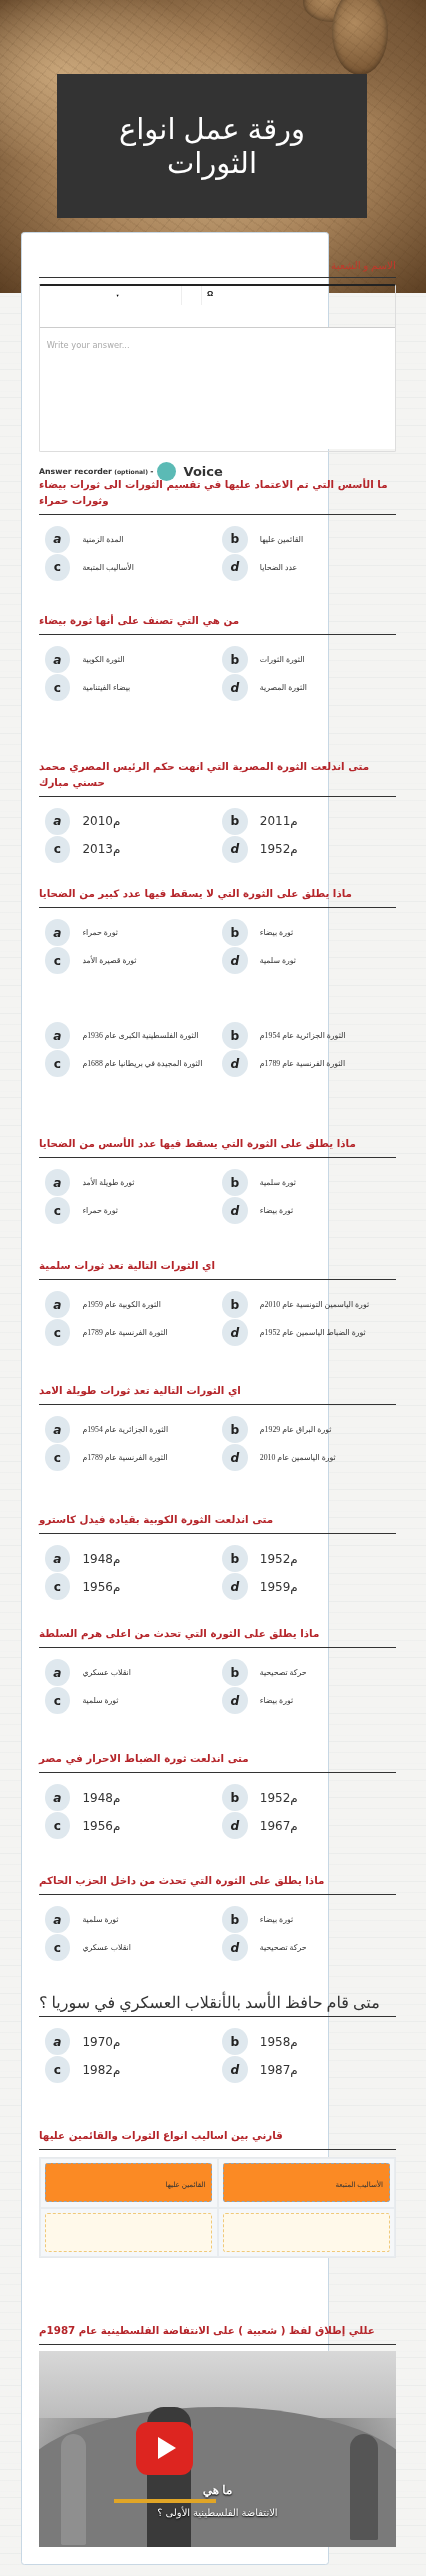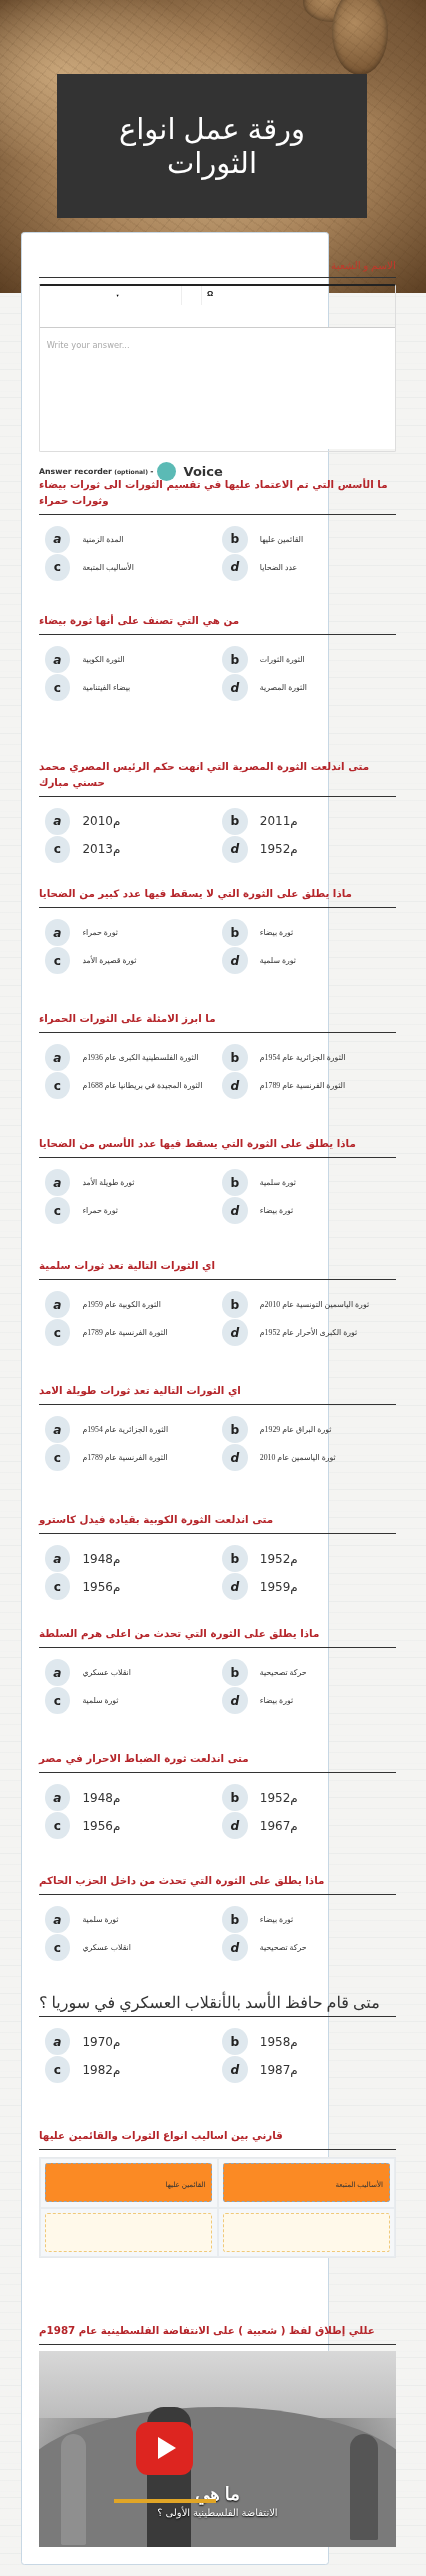--- a/index.html
+++ b/index.html
@@ -74,21 +74,21 @@
   .match .cell { padding: 4.4px; border: 0.6px solid #e8ecef; }
   .match .chip { height: 39px; background: #fb8a24; border: 0.6px dashed #8aa8be; border-radius: 2.8px; direction: rtl; text-align: right; padding: 15.6px 5.6px 0; font-size: 7.2px; color: #333; font-family: "Liberation Serif", serif; cursor: grab; }
   .match .drop { height: 39px; background: #fff9ea; border: 1.1px dashed #f0c97a; border-radius: 2.8px; }
   .video { margin-top: 5.6px; height: 196px; position: relative; overflow: hidden; cursor: pointer;
     background: radial-gradient(ellipse at 50% 80%, #8a8a8a, #6b6b6b 40%, #9a9a9a 70%, #c9c9c9 100%); }
   .video .sky { position: absolute; left: 0; top: 0; right: 0; height: 67px; background: linear-gradient(#d8d8d8, #bdbdbd); }
   .video .hill { position: absolute; left: -22px; right: -22px; top: 56px; height: 156px; background: #7a7a7a; border-radius: 50% 50% 0 0; }
   .video .fig { position: absolute; background: #3a3a3a; border-radius: 16.7px 16.7px 2.2px 2.2px; }
   .play { position: absolute; left: 97px; top: 71px; width: 57px; height: 53px; background: #dd2520; border-radius: 12.2px; display: flex; align-items: center; justify-content: center; }
   .play::after { content: ""; border-left: 18px solid #fff; border-top: 11px solid transparent; border-bottom: 11px solid transparent; margin-left: 4.4px; }
-  .v-t1 { position: absolute; left: 0; right: 0; top: 132px; text-align: center; color: #fff; font-size: 18px; font-weight: bold; direction: rtl; text-shadow: 0 0.6px 1.7px #000; }
+  .v-t1 { position: absolute; left: 0; right: 0; top: 132px; text-align: center; color: #fff; font-size: 12px; font-weight: bold; direction: rtl; text-shadow: 0 0.6px 1.7px #000; }
   .v-bar { position: absolute; left: 75px; width: 102px; top: 148px; height: 3.9px; background: #e0a526; }
   .v-t2 { position: absolute; left: 0; right: 0; top: 156px; text-align: center; color: #fff; font-size: 10px; direction: rtl; text-shadow: 0 0.6px 1.7px #000; }
 </style>
 </head>
 <body>
 
 <div class="hero">
   <div class="coin" style="left:303px;top:-16.7px;width:56px;height:39px;"></div>
   <div class="coin" style="left:332px;top:-11px;width:56px;height:86px;"></div>
 </div>
@@ -200,21 +200,20 @@
           <span class="label">ثورة قصيرة الأمد</span>
         </div>
       <div class="opt o3">
           <span class="badge a">d</span>
           <span class="label">ثورة سلمية</span>
         </div>
     </div>
   </div>
 
   <div class="sec" style="top:778px;">
-    <div class="q-title">ما ابرز الامثلة على الثورات الحمراء</div>
     <div class="opts">
       <div class="opt o0">
           <span class="badge a">a</span>
           <span class="label">الثورة الفلسطينية الكبرى عام 1936م</span>
         </div>
       <div class="opt o1">
           <span class="badge">b</span>
           <span class="label">الثورة الجزائرية  عام 1954م</span>
         </div>
       <div class="opt o2">
@@ -260,21 +259,21 @@
       <div class="opt o1">
           <span class="badge">b</span>
           <span class="label">ثورة الياسمين التونسية عام 2010م</span>
         </div>
       <div class="opt o2">
           <span class="badge">c</span>
           <span class="label">الثورة الفرنسية عام 1789م</span>
         </div>
       <div class="opt o3">
           <span class="badge a">d</span>
-          <span class="label">ثورة الكبرى الأحرار عام 1952م</span>
+          <span class="label">ثورة الضباط الياسمين عام 1952م</span>
         </div>
     </div>
   </div>
 
   <div class="sec" style="top:1150px;">
     <div class="q-title">اي الثورات التالية تعد ثورات طويلة الامد</div>
     <div class="opts">
       <div class="opt o0">
           <span class="badge a">a</span>
           <span class="label">الثورة الجزائرية عام 1954م</span>

